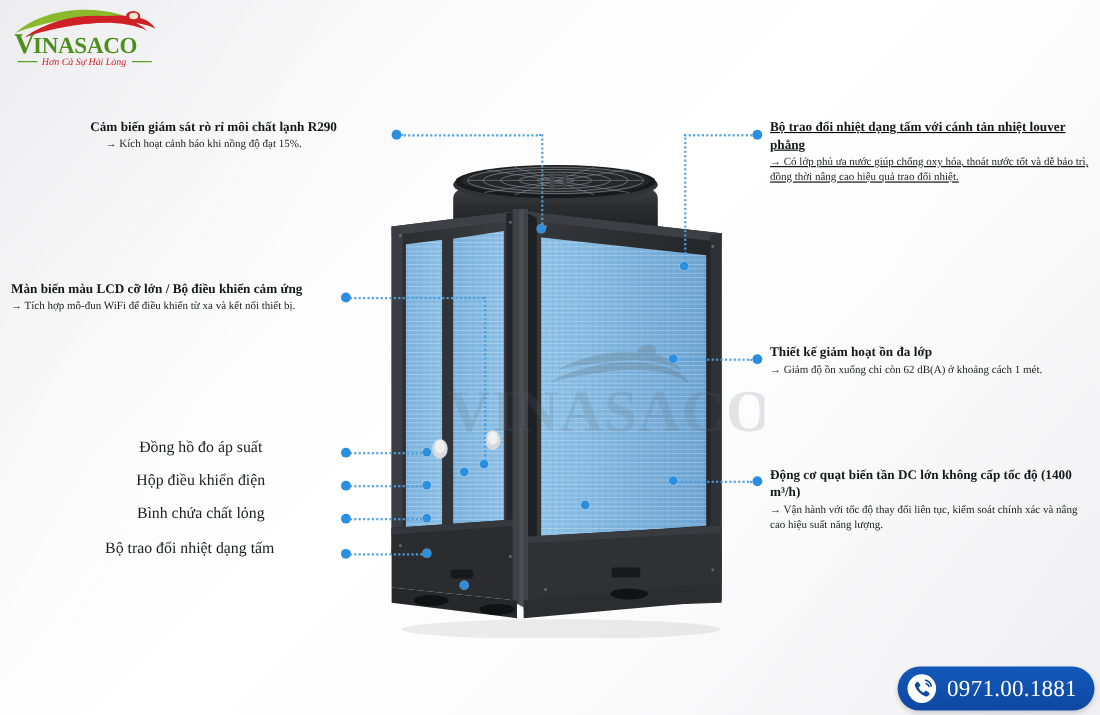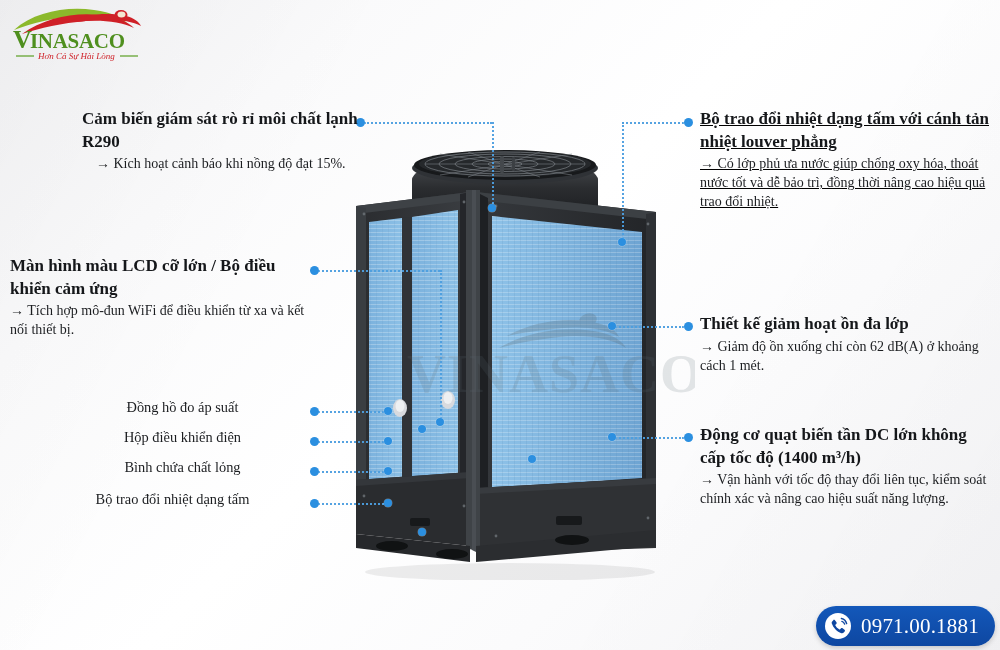--- a/index.html
+++ b/index.html
@@ -38,26 +38,26 @@
     top: 4px;
     width: 140px;
     height: 58px;
   }
   .logo svg { display: block; }
 
   
   .block { position: absolute; }
   .block .title {
     font-weight: bold;
-    font-size: 17px;
+    font-size: 12px;
     line-height: 1.33;
     color: #15171a;
   }
   .block .desc {
-    font-size: 14px;
+    font-size: 10px;
     line-height: 1.36;
     color: #1b1d20;
     margin-top: 1px;
   }
   .block.right .title,
   .block.right .desc { text-align: left; }
   .block.leftalign { text-align: left; }
 
   .short-label {
     position: absolute;
@@ -350,21 +350,21 @@
   <div class="dot small" style="left:418px; top:425px;"></div>
   <div class="dot small" style="left:418px; top:528px;"></div>
   <div class="dot small" style="left:528px; top:455px;"></div>
 
   <div class="block leftalign" style="left:82px; top:108px; width:280px;">
     <div class="title">Cảm biến giám sát rò rỉ môi chất lạnh R290</div>
     <div class="desc" style="padding-left:14px;">→ Kích hoạt cảnh báo khi nồng độ đạt 15%.</div>
   </div>
 
   <div class="block leftalign" style="left:10px; top:255px; width:296px;">
-    <div class="title">Màn hình màu LCD cỡ lớn / Bộ điều khiển cảm ứng</div>
+    <div class="title">Màn biến màu LCD cỡ lớn / Bộ điều khiển cảm ứng</div>
     <div class="desc"> → Tích hợp mô-đun WiFi để điều khiển từ xa và kết nối thiết bị.</div>
   </div>
 
   <div class="short-label" style="left:60px; top:400px; width:245px;">Đồng hồ đo áp suất</div>
   <div class="short-label" style="left:60px; top:430px; width:245px;">Hộp điều khiển điện</div>
   <div class="short-label" style="left:60px; top:460px; width:245px;">Bình chứa chất lỏng</div>
   <div class="short-label" style="left:40px; top:492px; width:265px;">Bộ trao đổi nhiệt dạng tấm</div>
 
   <div class="block right" style="left:700px; top:108px; width:292px;text-decoration:underline;">
     <div class="title">Bộ trao đổi nhiệt dạng tấm với cánh tản nhiệt louver phẳng</div>

